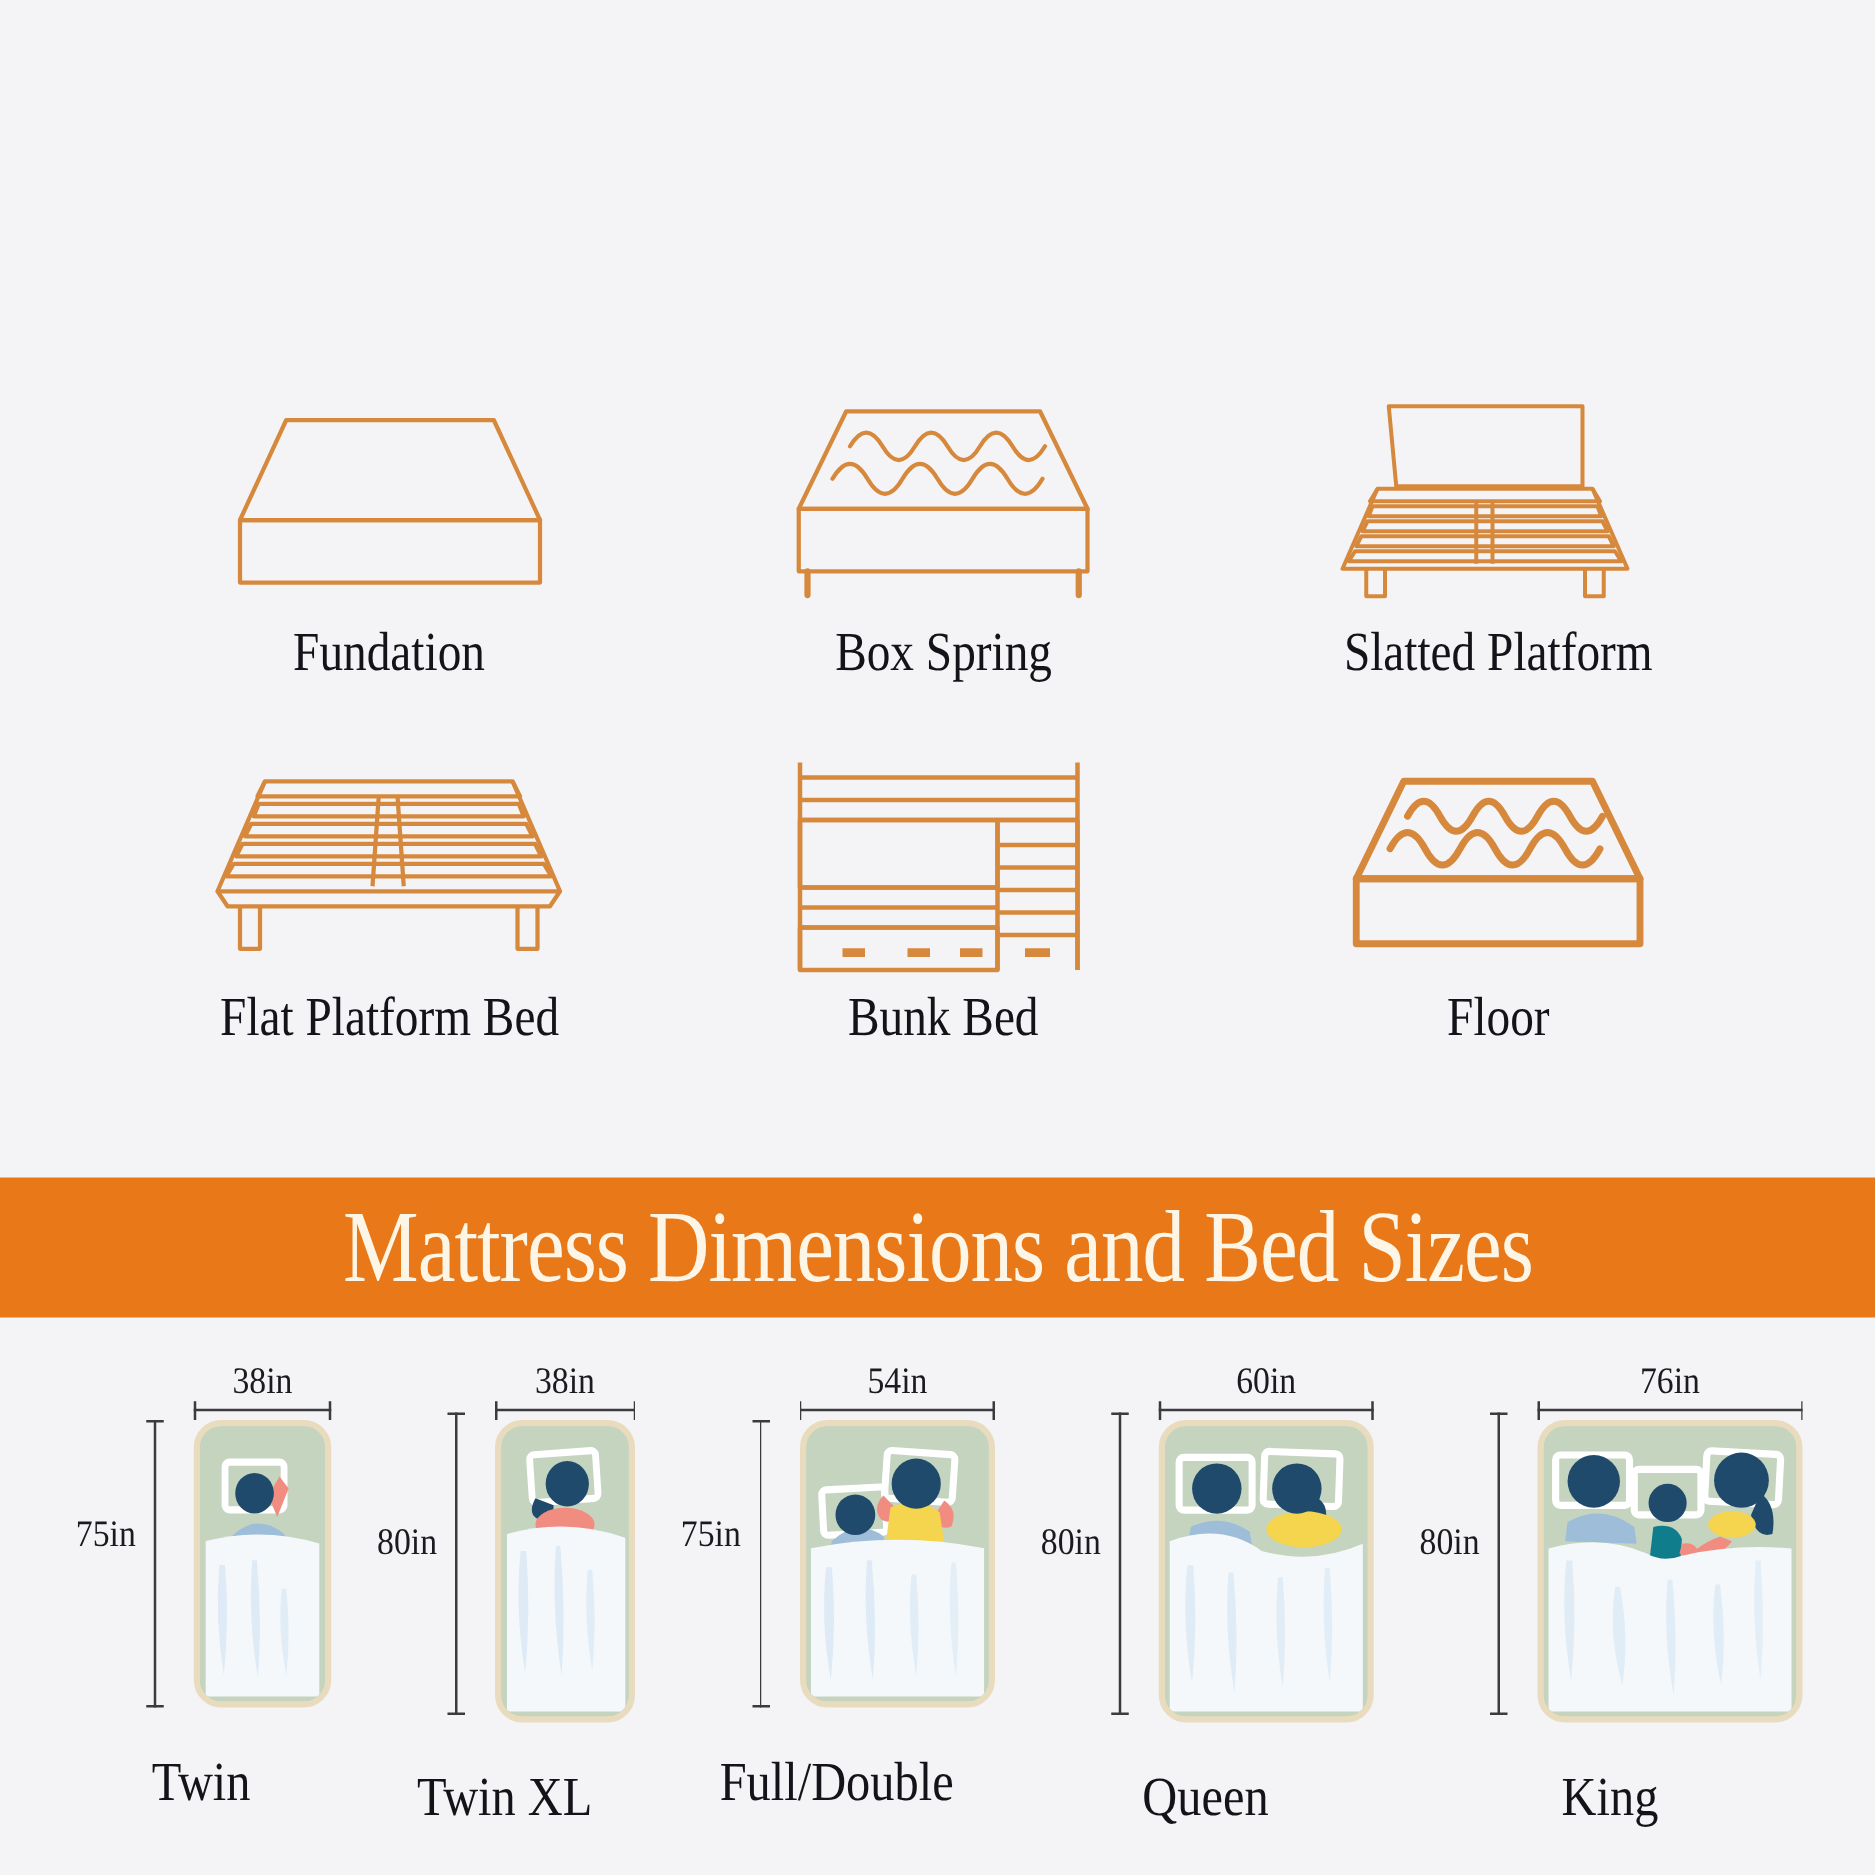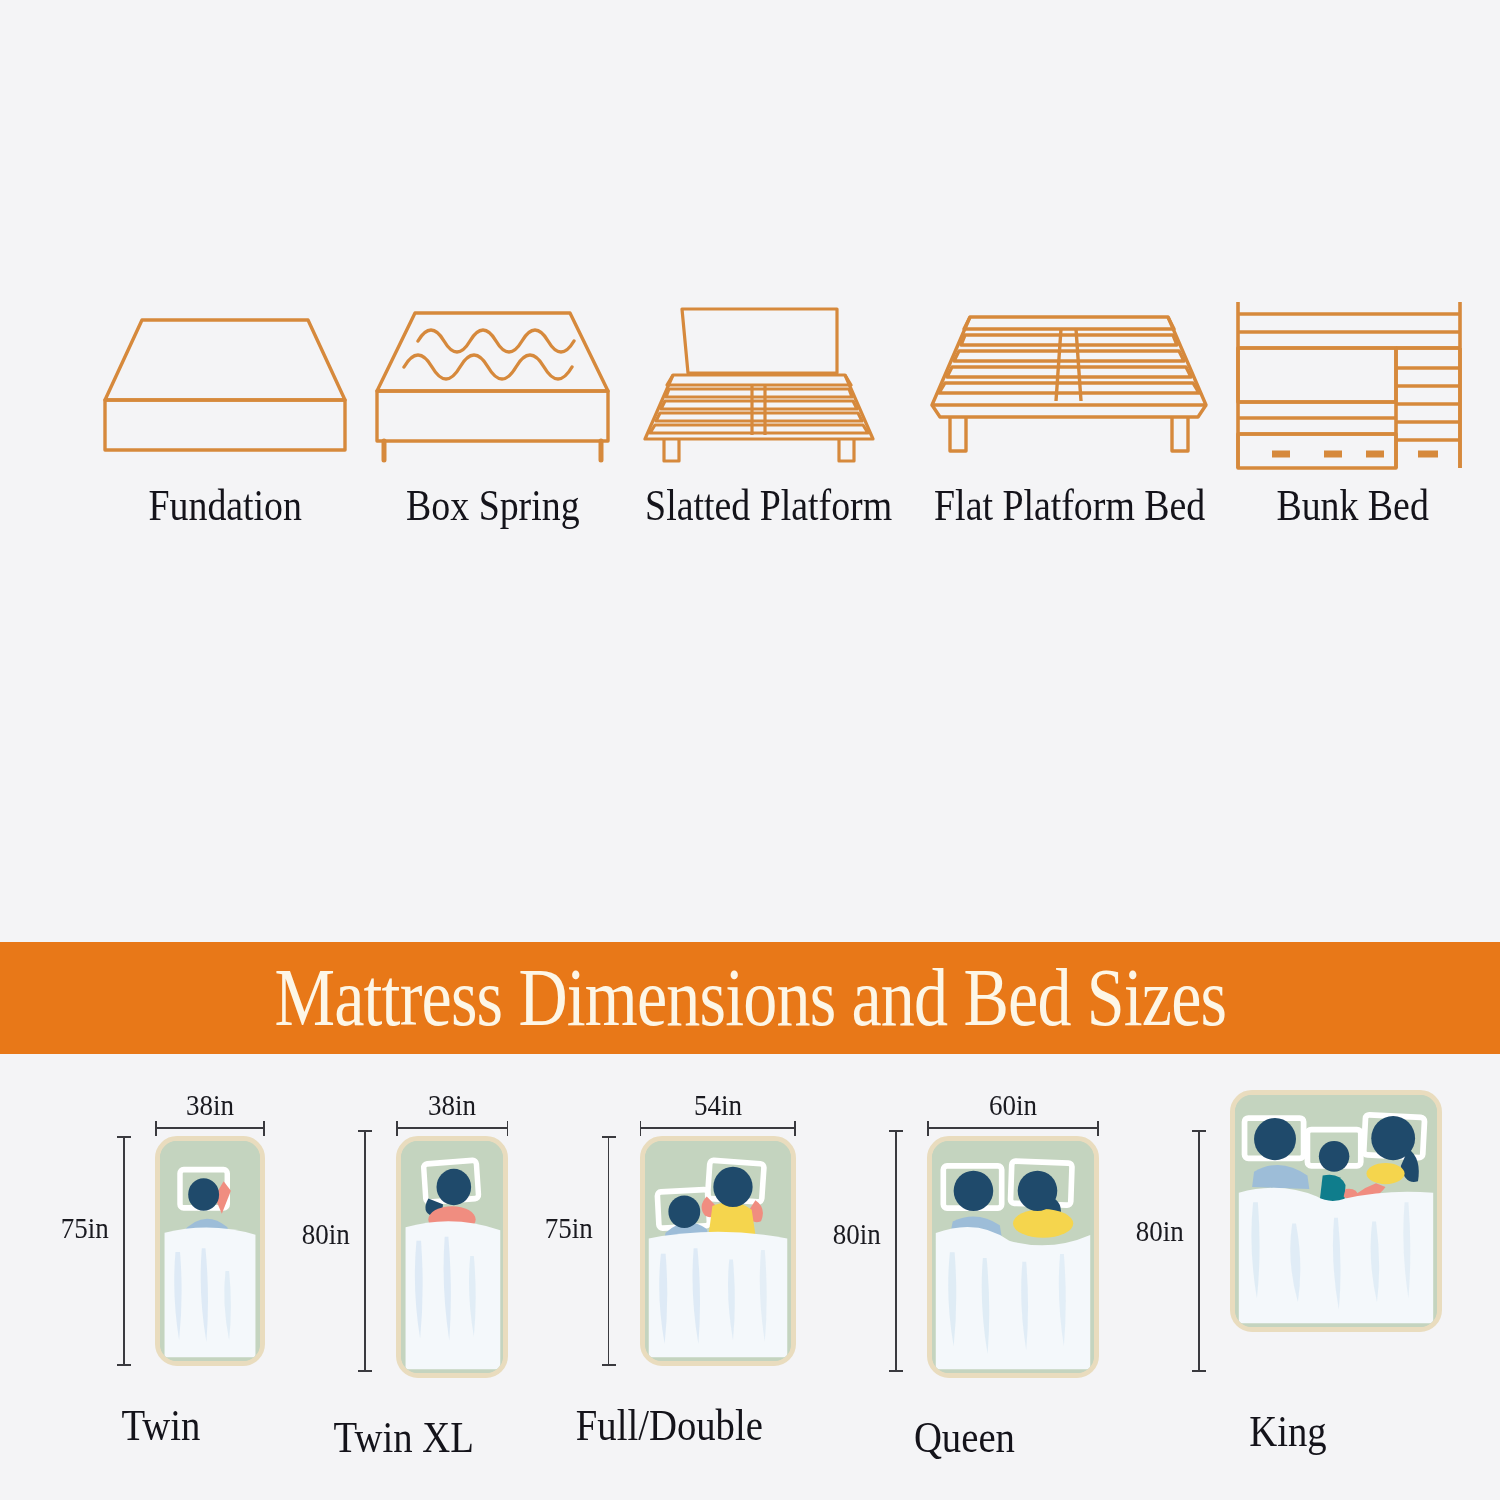--- a/index.html
+++ b/index.html
@@ -23,25 +23,26 @@
     line-height: 1.12;
     color: #14131a;
     letter-spacing: -0.5px;
     transform: scaleX(0.82);
     transform-origin: center center;
     white-space: nowrap;
   }
 
   
   .icon-grid {
-    position: absolute; top: 300px; left: 90px;
+    position: absolute; top: 316px; left: 90px;
     width: 1330px;
     display: grid;
-    grid-template-columns: repeat(5, 1fr);
+    grid-template-columns: repeat(3, 1fr);
     grid-template-rows: 250px 250px;
+    row-gap: 42px;
   }
   .icon-cell {
     display: flex; flex-direction: column;
     align-items: center; justify-content: flex-start;
   }
   .icon-art { height: 170px; display: flex; align-items: center; justify-content: center; }
   .icon-label {
     margin-top: 10px;
     font-size: 44px;
     color: #14131a;
@@ -217,20 +218,31 @@
 
           <path d="M168 50 L232 50 M168 70 L232 70 M168 88 L232 88 M168 106 L232 106 M168 124 L232 124 M168 142 L232 142"></path>
           <path d="M168 50 L168 170 M232 50 L232 170"></path>
 
           <path d="M44 156 L62 156 M96 156 L114 156 M138 156 L156 156 M190 156 L210 156" stroke-width="7"></path>
         </svg>
       </div>
       <div class="icon-label">Bunk Bed</div>
     </div>
 
+    <div class="icon-cell">
+      <div class="icon-art">
+        <svg width="265" height="160" viewBox="0 0 265 160" fill="none" stroke="#d6893c" stroke-width="5.5" stroke-linejoin="round" stroke-linecap="round">
+          <path d="M57 12 L208 12 L246 90 L19 90 Z"></path>
+          <path d="M60 40 q13 -24 26 0 q13 24 26 0 q13 -24 26 0 q13 24 26 0 q13 -24 26 0 q13 24 26 0"></path>
+          <path d="M46 66 q14 -26 28 0 q14 26 28 0 q14 -26 28 0 q14 26 28 0 q14 -26 28 0 q14 26 28 0"></path>
+          <rect x="19" y="90" width="227" height="52"></rect>
+        </svg>
+      </div>
+      <div class="icon-label">Floor</div>
+    </div>
   </div>
 
   <div class="banner">
     <div class="banner-text">Mattress Dimensions and Bed Sizes</div>
   </div>
 
   <div class="sizes">
 
     <div class="size-col">
       <div class="size-top">
@@ -383,20 +395,26 @@
 
     <div class="size-col">
       <div class="size-top">
         <div class="hlabel">80in</div>
         <div class="vbar" style="margin-top:40px;height:242px;">
           <i class="stem"></i>
             <i class="cap t"></i>
             <i class="cap b"></i>
         </div>
         <div class="bed-stack">
+          <div class="wdim" style="width:212px;">
+            <div class="wtext">76in</div>
+            <div class="hline"></div>
+              <div class="ecap l"></div>
+              <div class="ecap r"></div>
+          </div>
           <div class="mattress" style="width:212px;height:242px;">
             <svg viewBox="0 0 212 242" preserveAspectRatio="none">
               <rect width="212" height="242" fill="#c4d4bf"></rect>
               <rect x="10" y="24" width="62" height="42" rx="4" fill="none" stroke="#ffffff" stroke-width="6"></rect>
               <rect x="76" y="36" width="56" height="38" rx="4" fill="none" stroke="#ffffff" stroke-width="6"></rect>
               <rect x="136" y="22" width="62" height="42" rx="4" fill="none" stroke="#ffffff" stroke-width="6" transform="rotate(3 167 43)"></rect>
 
               <path d="M182 56 q14 10 10 34 q-14 4 -18 -16 Z" fill="#1f4a6b"></path>
 
               <ellipse cx="158" cy="82" rx="20" ry="11" fill="#f5d54d"></ellipse>

